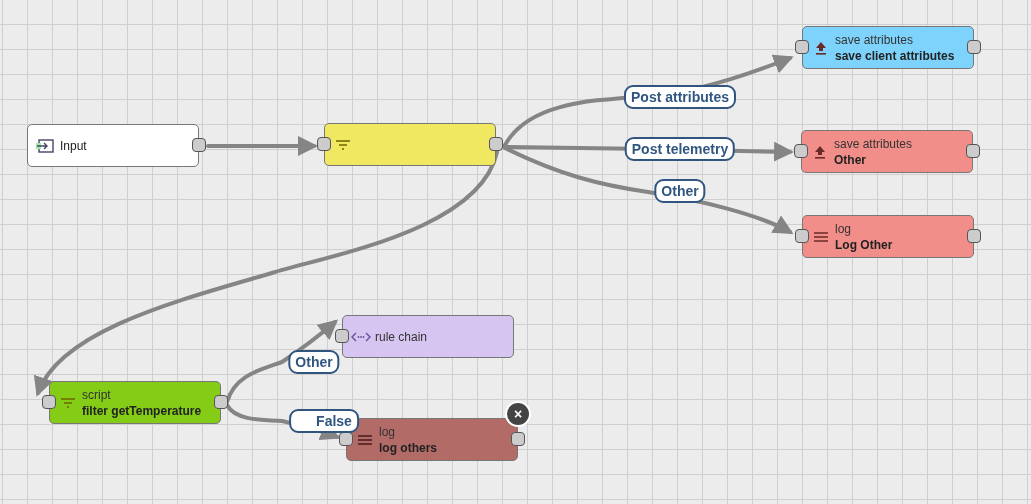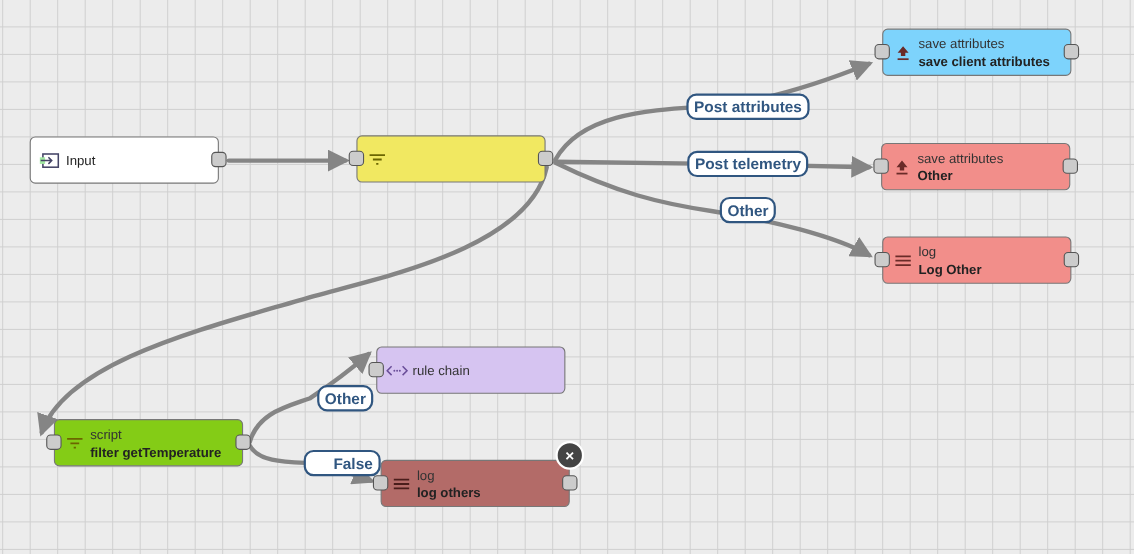--- a/index.html
+++ b/index.html
@@ -161,15 +161,15 @@
   <span class="port out"></span>
 </div>
 <div class="close" style="left:505px;top:401px;">
   <span>×</span>
 </div>
 
 <div class="label" style="left:648px;top:97px;">Post attributes</div>
 <div class="label" style="left:648px;top:149px;">Post telemetry</div>
 <div class="label" style="left:648px;top:191px;">Other</div>
 <div class="label" style="left:282px;top:362px;">Other</div>
-<div class="label" style="left:279px;top:421px;padding-left:25px;">False</div>
+<div class="label" style="left:292px;top:421px;padding-left:25px;">False</div>
 
 </div>
 
 </body></html>

